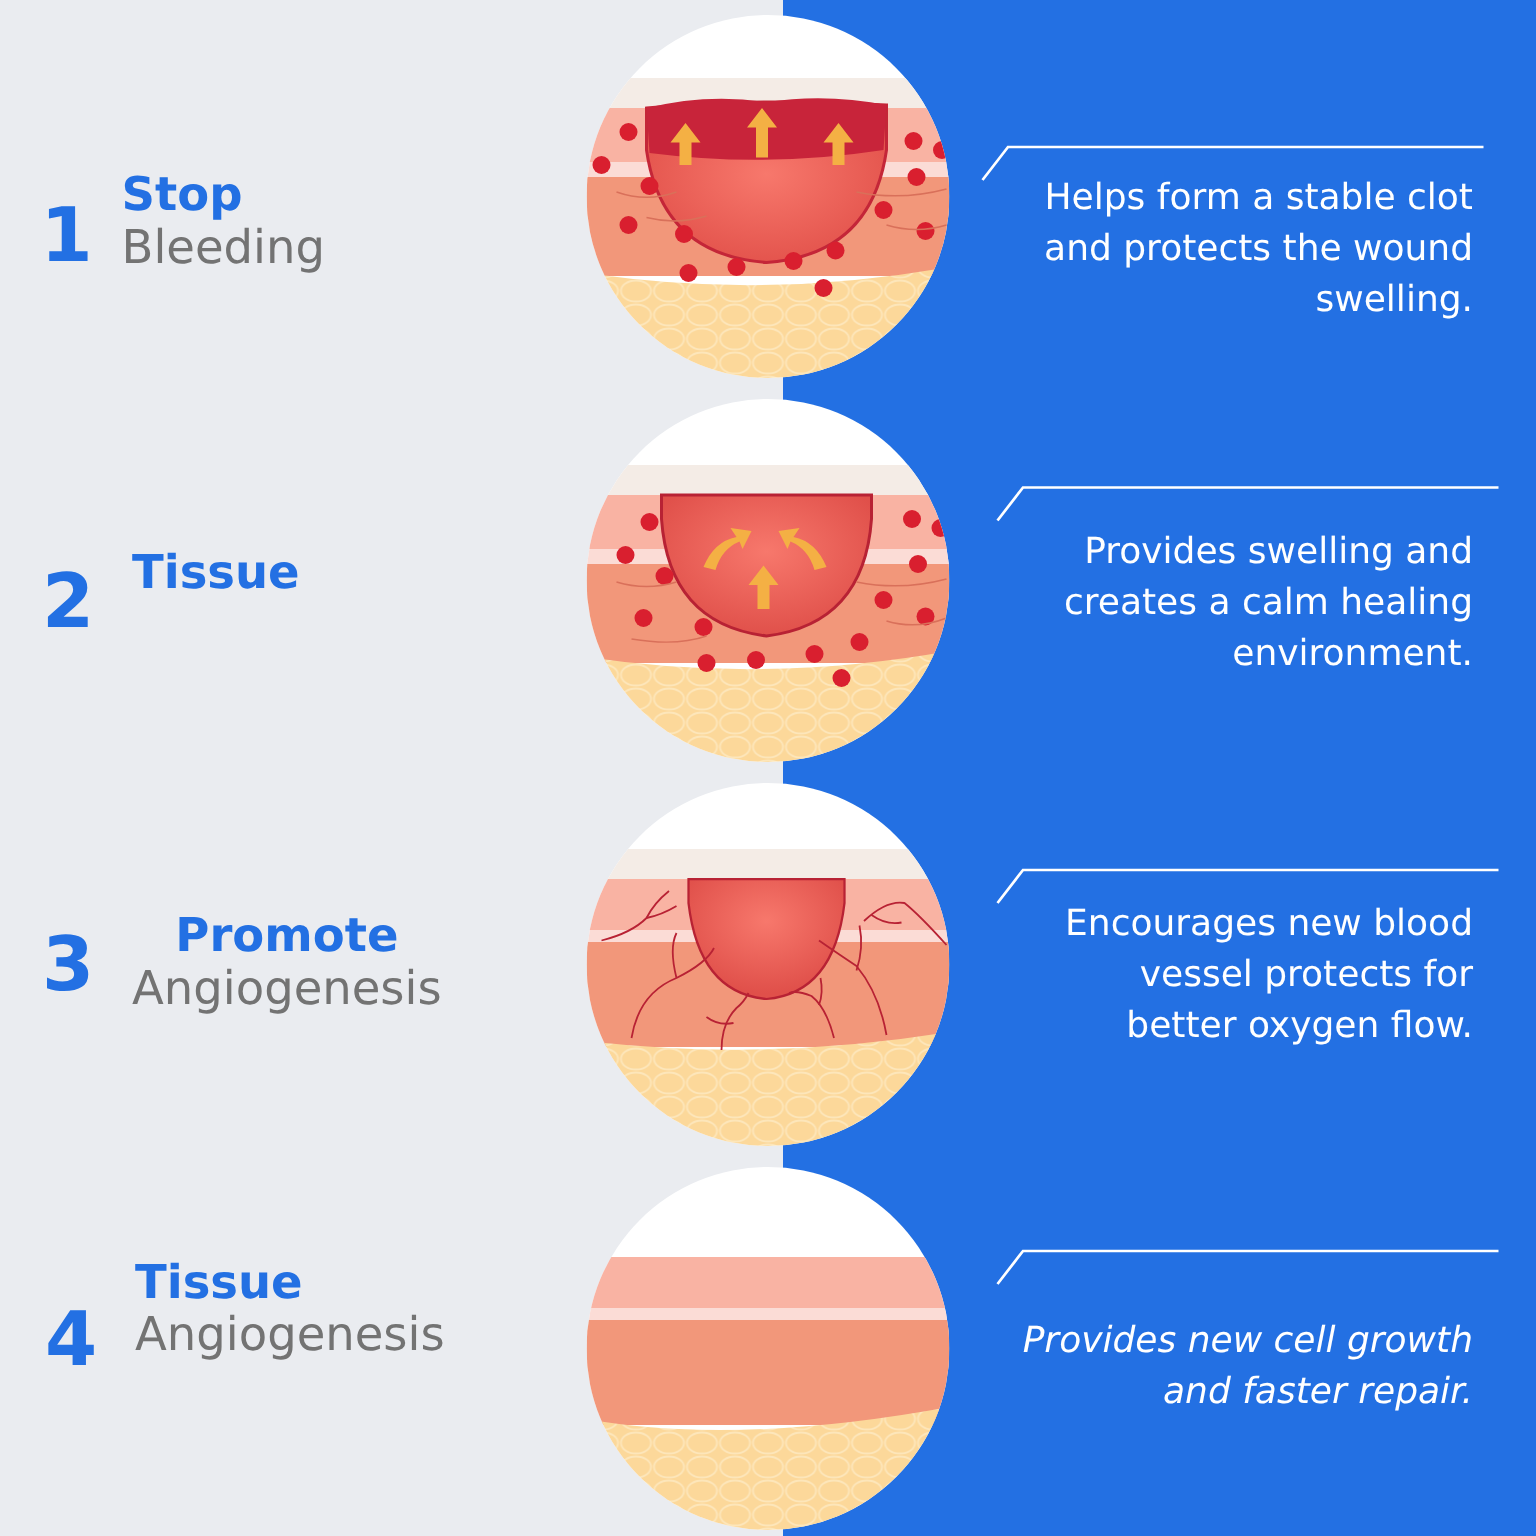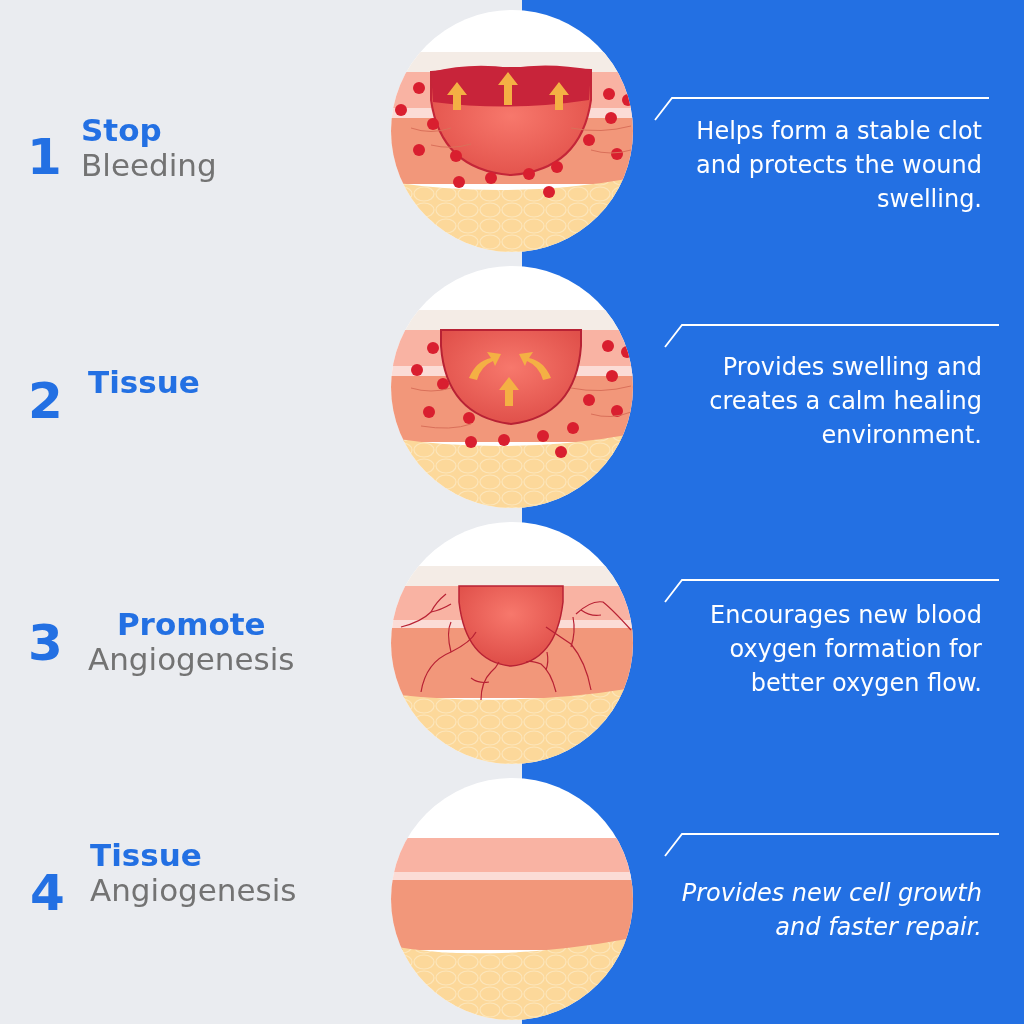--- a/index.html
+++ b/index.html
@@ -190,21 +190,21 @@
         <path d="M185 92 Q200 78 212 80 Q222 88 240 108"></path>
           <path d="M190 88 Q200 95 210 93"></path>
       </g>
     </svg>
   </div>
   <svg class="bracket" width="340" height="30" style="left:662px; top:577px;">
     <polyline points="3,25 20,3 337,3" fill="none" stroke="#ffffff" stroke-width="1.8"></polyline>
   </svg>
   <div class="desc" style="top:598px;">
     <div>Encourages new blood</div>
-    <div>oxygen formation for</div>
+    <div>vessel protects for</div>
     <div>better oxygen flow.</div>
   </div>
 </div>
 
 <div>
   <div class="step-num" style="left:30px; top:868px;">4</div>
   <div class="title" style="left:90px; top:838px;">
     <span class="hl">Tissue</span>
     <span class="sub">Angiogenesis</span>
   </div>

